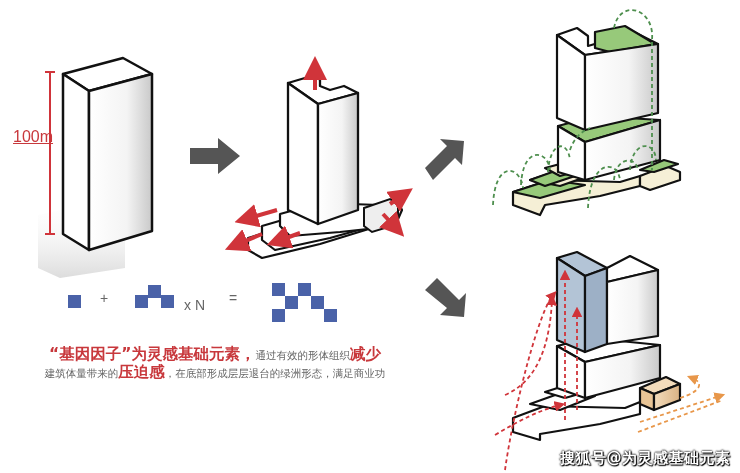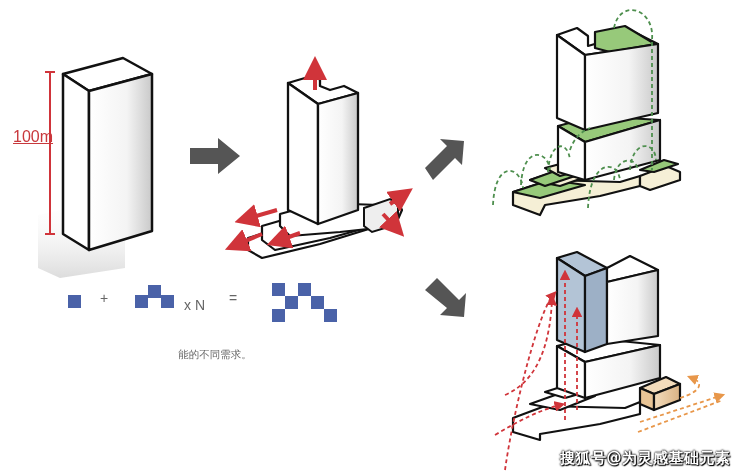--- a/index.html
+++ b/index.html
@@ -164,17 +164,20 @@
   </g>
 </svg>
 
 <div class="label-100m">100m</div>
 <div class="formula-text" style="left:100px;top:290px;">+</div>
 <div class="formula-text" style="left:184px;top:297px;">x N</div>
 <div class="formula-text" style="left:229px;top:290px;">=</div>
 
 <div class="caption">
   <div>
-    <span>能的不同需求。</span>
+    <span class="big">“基因因子”为灵感基础元素，</span><span>通过有效的形体组织</span><span class="big">减少</span>
+  </div>
+  <div>
+    <span>建筑体量带来的</span><span class="big">压迫感</span><span>，在底部形成层层退台的绿洲形态，满足商业功</span>
   </div>
 </div>
 
 <div class="watermark">搜狐号@为灵感基础元素</div>
 
 </body></html>

